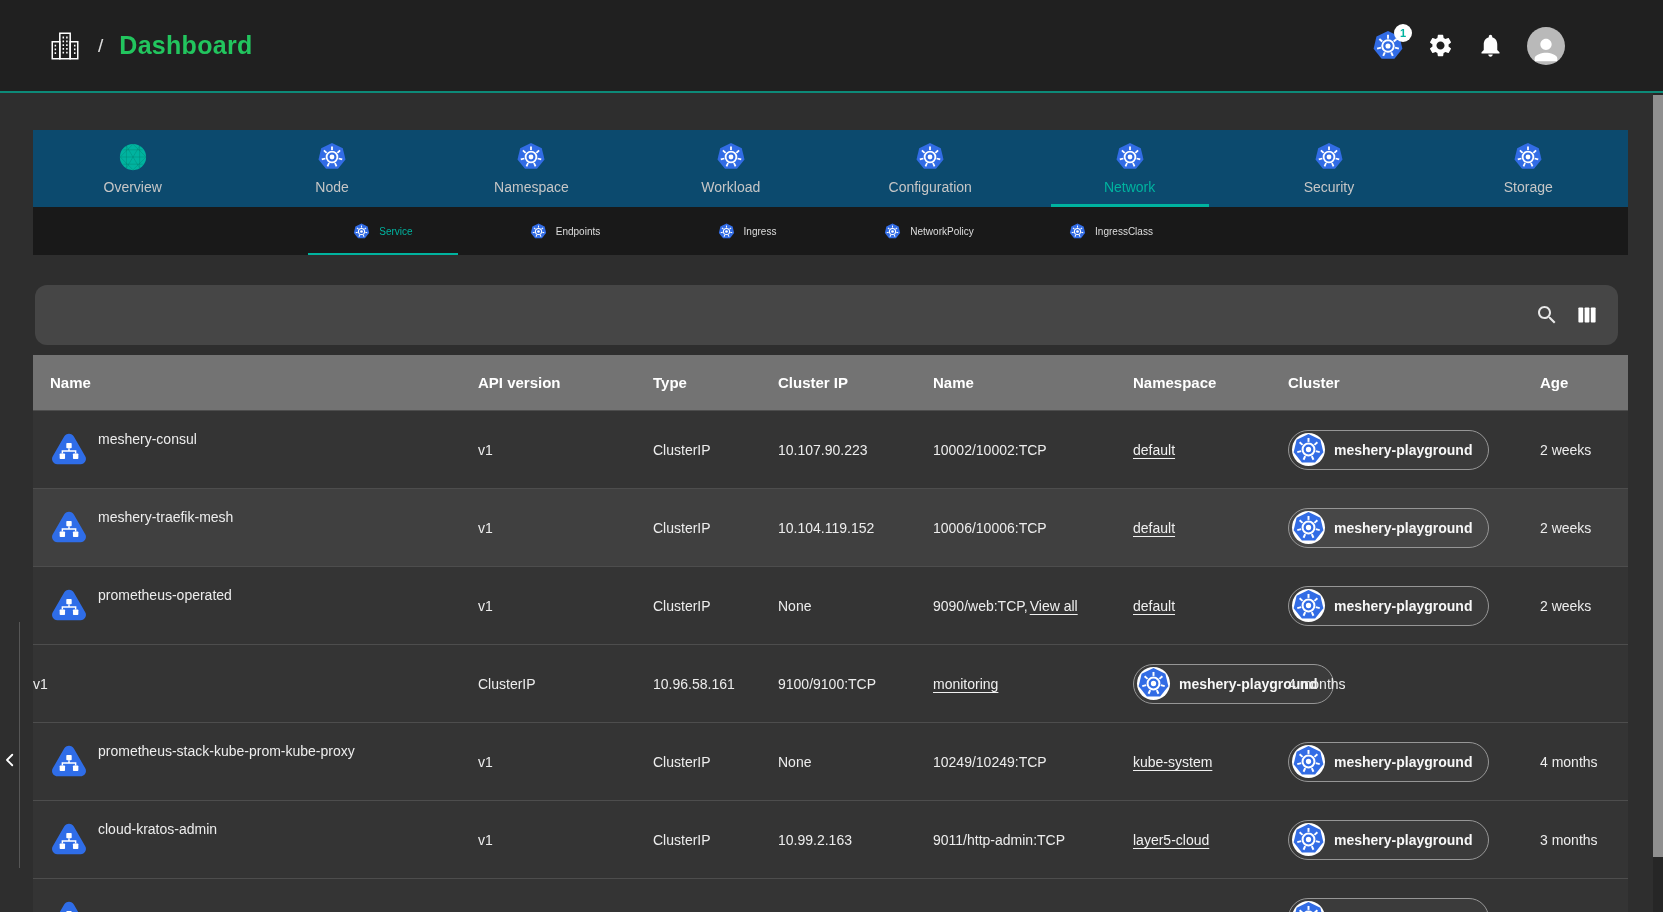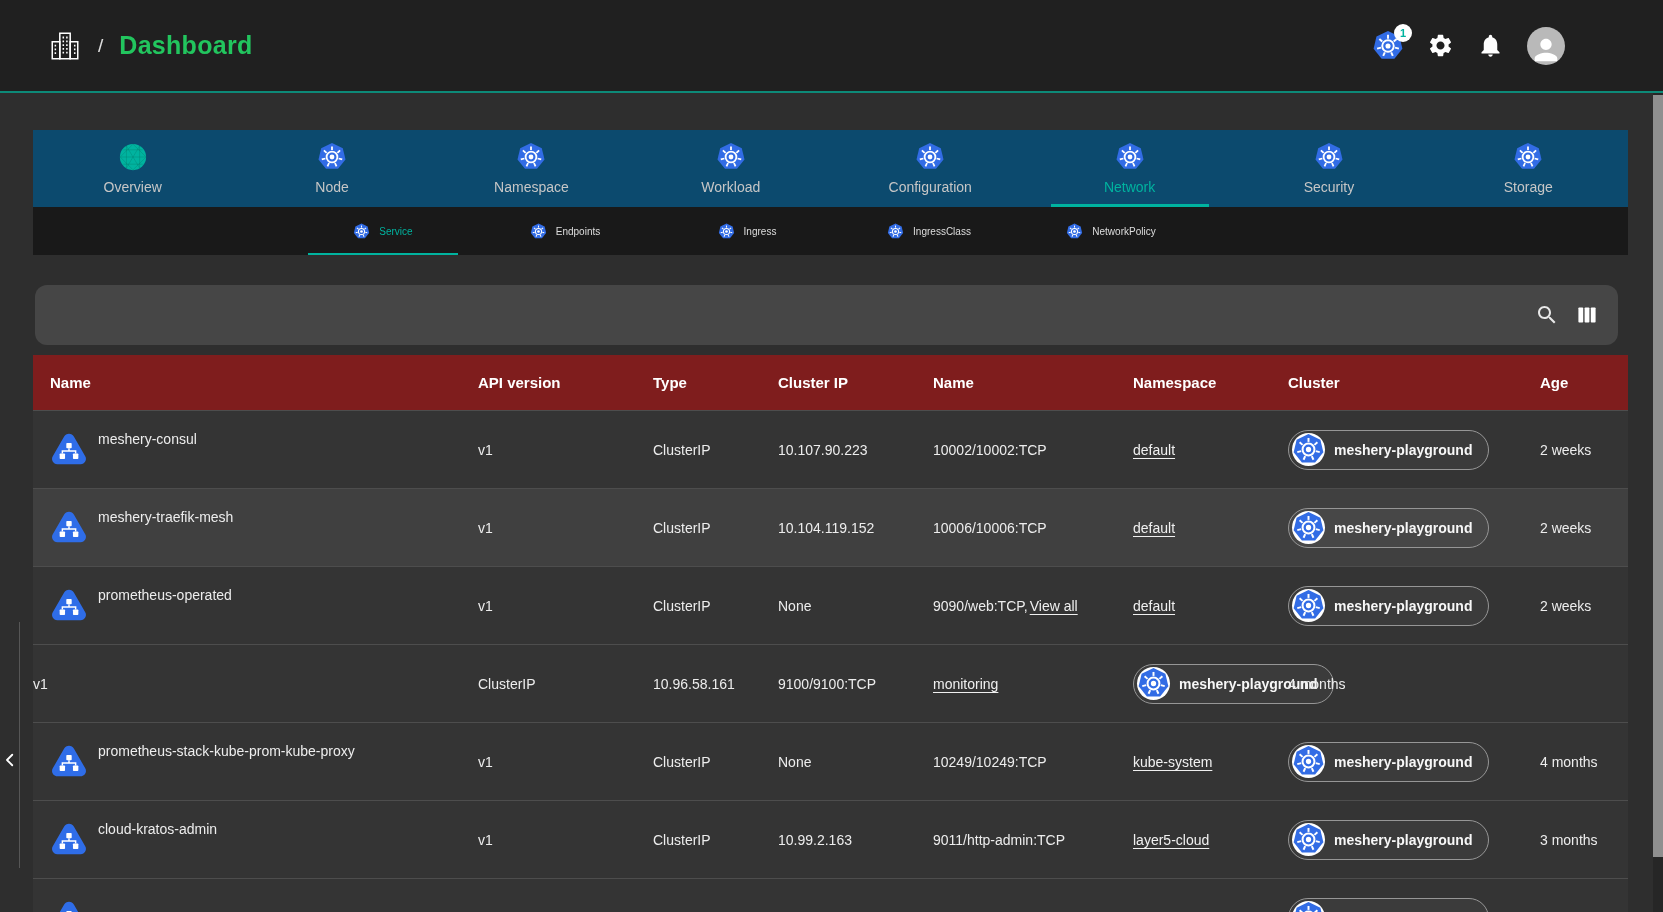--- a/index.html
+++ b/index.html
@@ -53,21 +53,21 @@
   
   .toolbar { position:absolute; left:35px; top:285px; width:1583px; height:60px; background:#464646; border-radius:12px; }
   .tool-icon { position:absolute; top:18px; width:24px; height:24px; cursor:pointer; }
   .tool-icon svg { width:100%; height:100%; display:block; }
   .tool-search { right:59px; }
   .tool-columns { right:19px; }
 
   
   .table { position:absolute; left:33px; top:355px; width:1595px; }
   .grid-cols { display:grid; grid-template-columns:445px 175px 125px 155px 200px 155px 252px 1fr; align-items:center; }
-  .thead { height:55px; background:#7f1d1d; }
+  .thead { height:55px; background:#737373; }
   .th { color:#ffffff; font-size:15px; font-weight:700; cursor:pointer; }
   .th:first-child { padding-left:17px; }
   .trow { height:78px; background:#343434; border-top:1px solid #4d4d4d; cursor:pointer; }
   .trow.highlighted { background:#404040; }
   .cell { color:#ededed; font-size:14px; }
   .name-cell { display:flex; gap:10px; padding-left:17px; }
   .svc-icon { width:38px; height:38px; flex:0 0 38px; }
   .svc-icon svg { width:100%; height:100%; display:block; }
   .ns-link, .view-all { color:#f0f0f0; text-decoration:underline; text-underline-offset:3px; cursor:pointer; }
   .view-all { margin-left:2px; }
@@ -395,41 +395,41 @@
               <line x1="77" y1="28" x2="68" y2="36"></line>
               <line x1="84" y1="58" x2="72" y2="55"></line>
               <line x1="65" y1="81" x2="60" y2="70"></line>
               <line x1="35" y1="81" x2="40" y2="70"></line>
               <line x1="16" y1="58" x2="28" y2="55"></line>
               <line x1="23" y1="28" x2="32" y2="36"></line>
             </g>
             <circle cx="50" cy="50" r="8" fill="#fff"></circle>
           </svg>
         </span>
-    <span class="slabel">IngressClass</span>
+    <span class="slabel">NetworkPolicy</span>
     <span class="indicator"></span>
   </div>
       <div class="stab">
     <span class="sic">
           <svg viewBox="0 0 100 100" style="width:100%;height:100%;display:block">
             <polygon points="50,3 86,20.5 95,58.5 70,89.5 30,89.5 5,58.5 14,20.5" fill="#326CE5"></polygon>
             <g stroke="#fff" stroke-width="6" fill="none">
               <circle cx="50" cy="50" r="18"></circle>
               <line x1="50" y1="15" x2="50" y2="27"></line>
               <line x1="77" y1="28" x2="68" y2="36"></line>
               <line x1="84" y1="58" x2="72" y2="55"></line>
               <line x1="65" y1="81" x2="60" y2="70"></line>
               <line x1="35" y1="81" x2="40" y2="70"></line>
               <line x1="16" y1="58" x2="28" y2="55"></line>
               <line x1="23" y1="28" x2="32" y2="36"></line>
             </g>
             <circle cx="50" cy="50" r="8" fill="#fff"></circle>
           </svg>
         </span>
-    <span class="slabel">NetworkPolicy</span>
+    <span class="slabel">IngressClass</span>
     <span class="indicator"></span>
   </div>
     </nav>
 
   <div class="toolbar">
     <span class="tool-icon tool-search">
       <svg viewBox="0 0 24 24" fill="#e8e8e8">
           <path d="M15.5 14h-.79l-.28-.27C15.41 12.59 16 11.11 16 9.5 16 5.91 13.09 3 9.5 3S3 5.91 3 9.5 5.91 16 9.5 16c1.61 0 3.09-.59 4.23-1.57l.27.28v.79l5 4.99L20.49 19l-4.99-5zm-6 0C7.01 14 5 11.99 5 9.5S7.01 5 9.5 5 14 7.01 14 9.5 11.99 14 9.5 14z"></path>
         </svg>
     </span>

